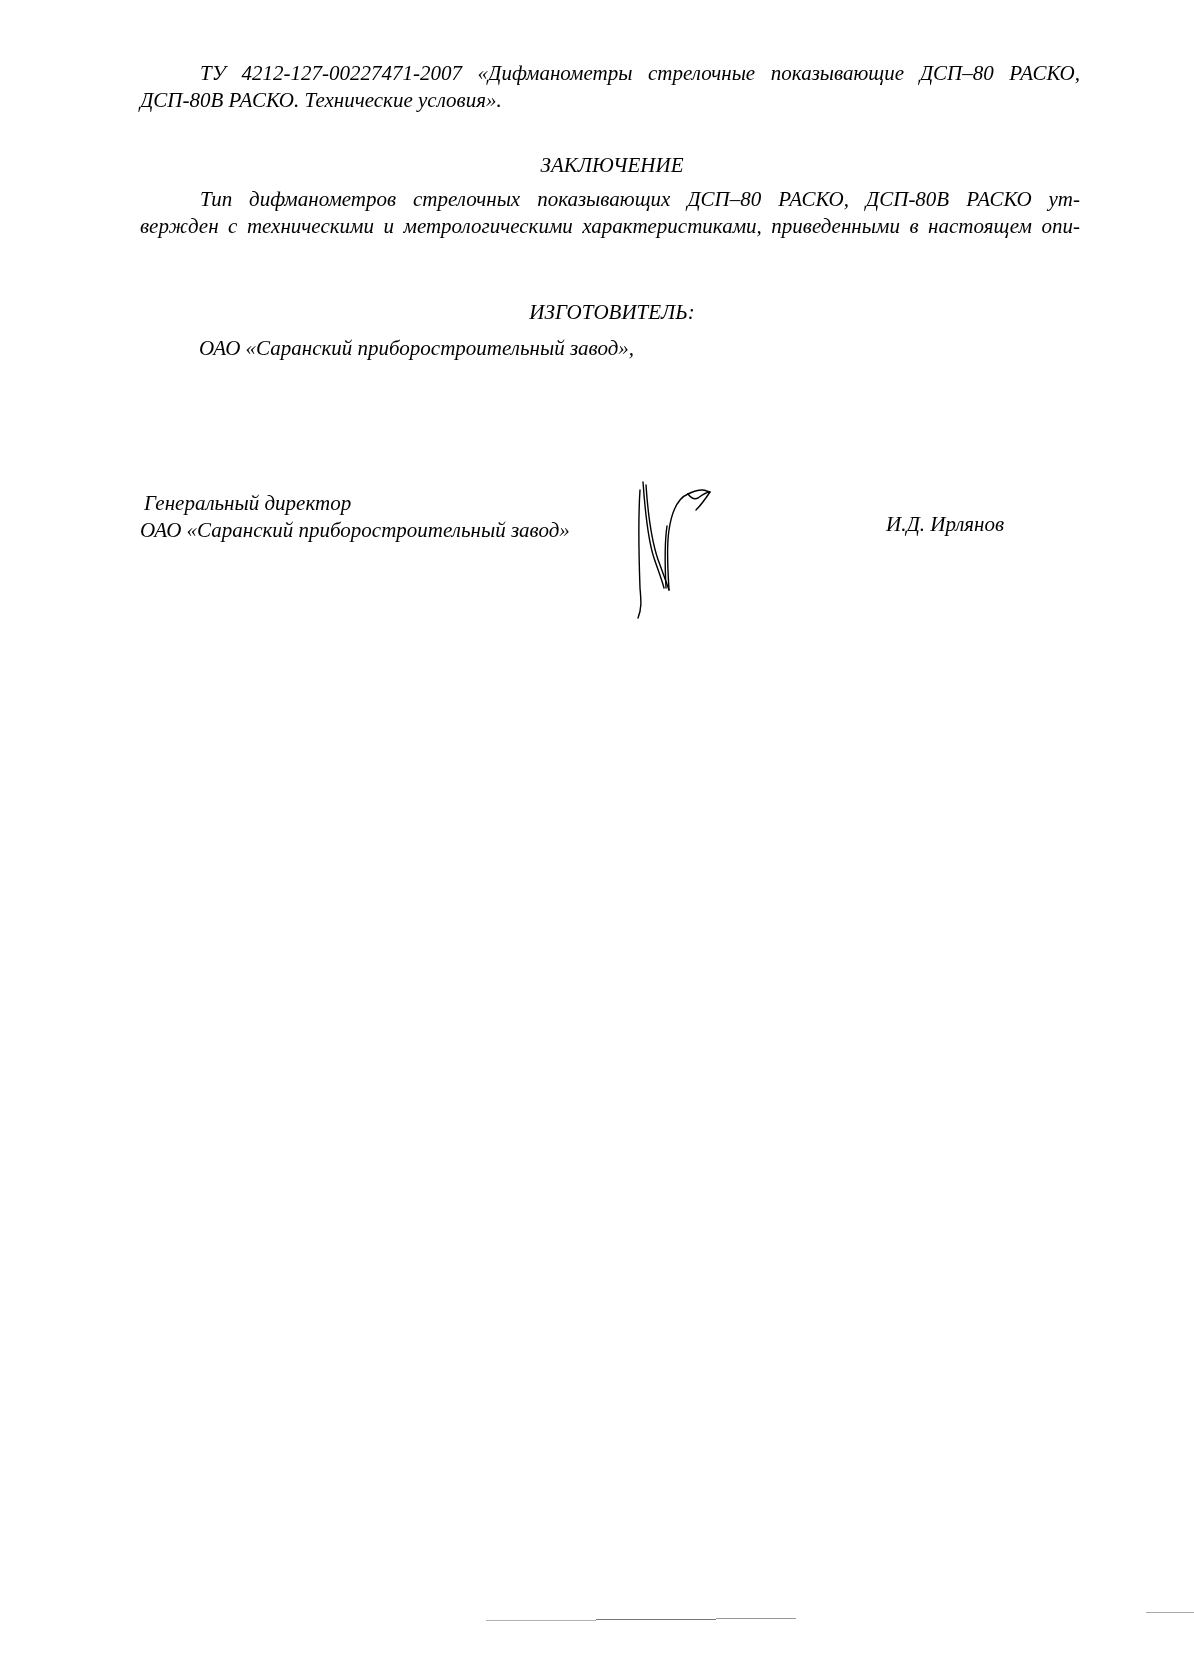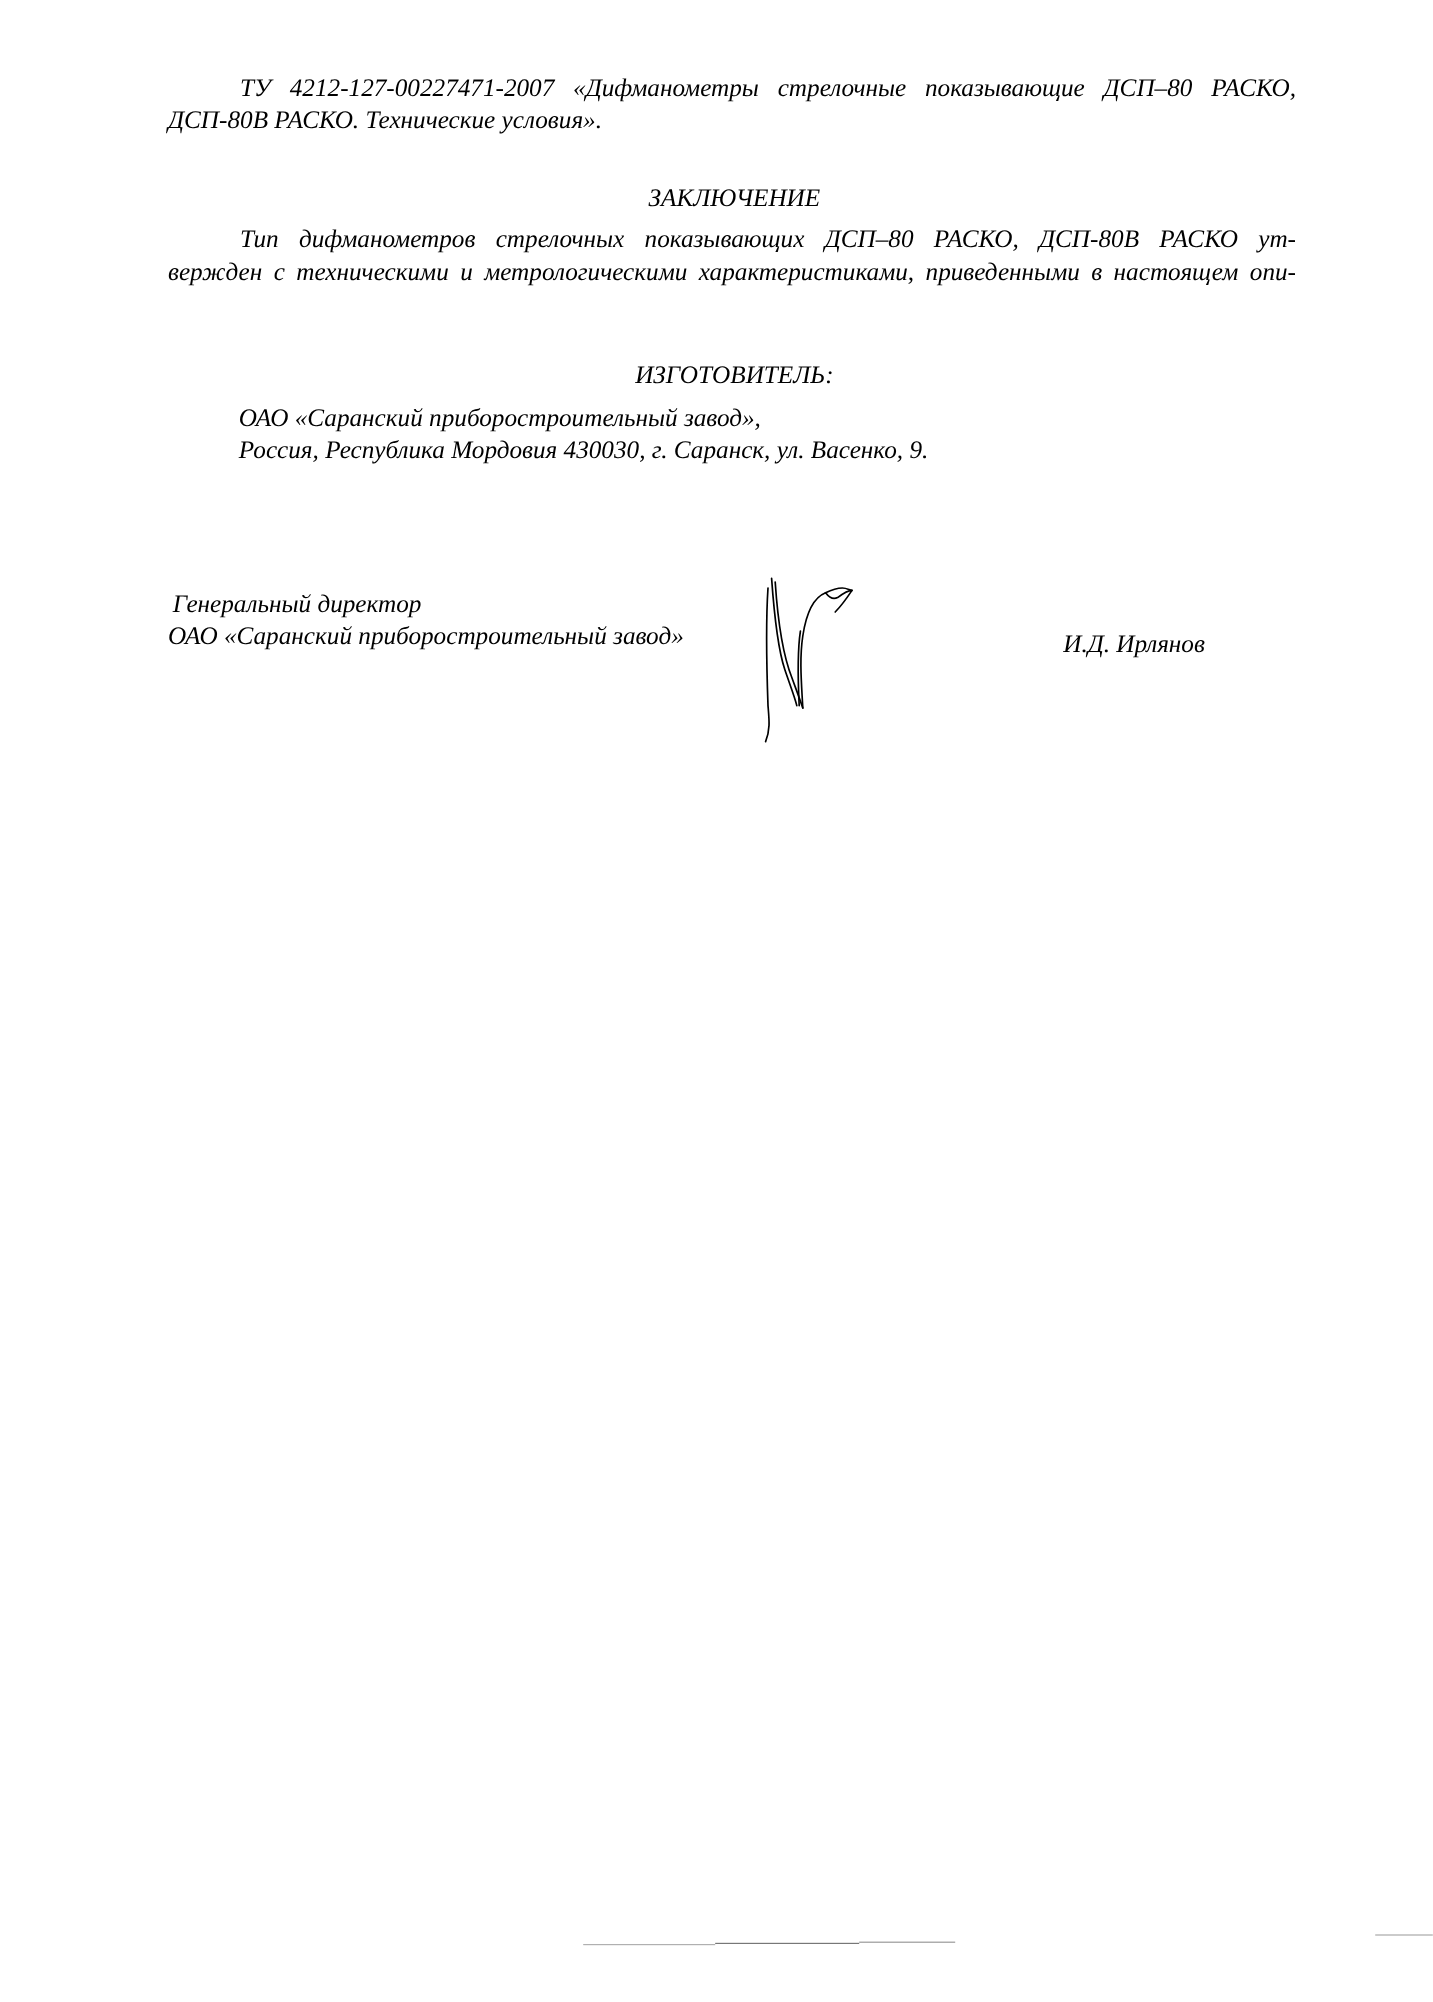--- a/index.html
+++ b/index.html
@@ -74,21 +74,20 @@
 
   <div class="p" style="left:124px; top:186px; width:940px;">
     <span class="jline" style="padding-left:60px;">Тип дифманометров стрелочных показывающих ДСП–80 РАСКО, ДСП-80В РАСКО  ут-</span>
     <span class="jline">вержден с техническими и метрологическими характеристиками, приведенными в настоящем опи-</span>
   </div>
 
   <div class="heading" style="top:283px; left:0; width:1160px;text-align:center;">ИЗГОТОВИТЕЛЬ:</div>
 
   <div class="p" style="left:183px; top:335px; width:800px;">
     <span class="line">ОАО «Саранский приборостроительный завод»,</span>
-    <span class="line">Россия, Республика Мордовия 430030, г. Саранск, ул. Васенко, 9.</span>
   </div>
 
   <div class="p" style="left:124px; top:490px; width:480px;">
     <span class="line" style="padding-left:4px;">Генеральный директор</span>
     <span class="line">ОАО «Саранский приборостроительный завод»</span>
   </div>
 
   <div class="signature">
     <svg width="110" height="150" viewBox="0 0 110 150" xmlns="http://www.w3.org/2000/svg">
       <g fill="none" stroke="#000" stroke-width="1.4" stroke-linecap="round" stroke-linejoin="round">
@@ -96,20 +95,20 @@
         <path d="M7 2 C9 30, 12 60, 18 78 C22 90, 26 100, 28 108"></path>
         <path d="M10 5 C12 35, 16 65, 24 85 C28 96, 31 104, 33 110"></path>
         <path d="M33 110 C32 90, 30 70, 33 50 C36 30, 42 18, 52 14"></path>
         <path d="M30 108 C29 88, 28 66, 31 46"></path>
         <path d="M52 14 C56 12, 60 10, 66 10 C70 10, 72 12, 74 12"></path>
         <path d="M52 14 C55 18, 58 20, 62 18 C66 15, 70 12, 74 12 C70 18, 66 24, 60 30"></path>
       </g>
     </svg>
   </div>
 
-  <div class="p" style="left:870px; top:511px; width:200px;margin-top:12px;">И.Д. Ирлянов</div>
+  <div class="p" style="left:870px; top:511px; width:200px;">И.Д. Ирлянов</div>
 
   <div class="scan-artifact" style="left:470px; top:1620px; width:110px; background:#b0b0b0;"></div>
   <div class="scan-artifact" style="left:580px; top:1619px; width:120px; background:#777;"></div>
   <div class="scan-artifact" style="left:700px; top:1618px; width:80px; background:#999;"></div>
   <div class="scan-artifact" style="left:1130px; top:1612px; width:50px; background:#aaa;"></div>
 
 </div>
 
 </body></html>

